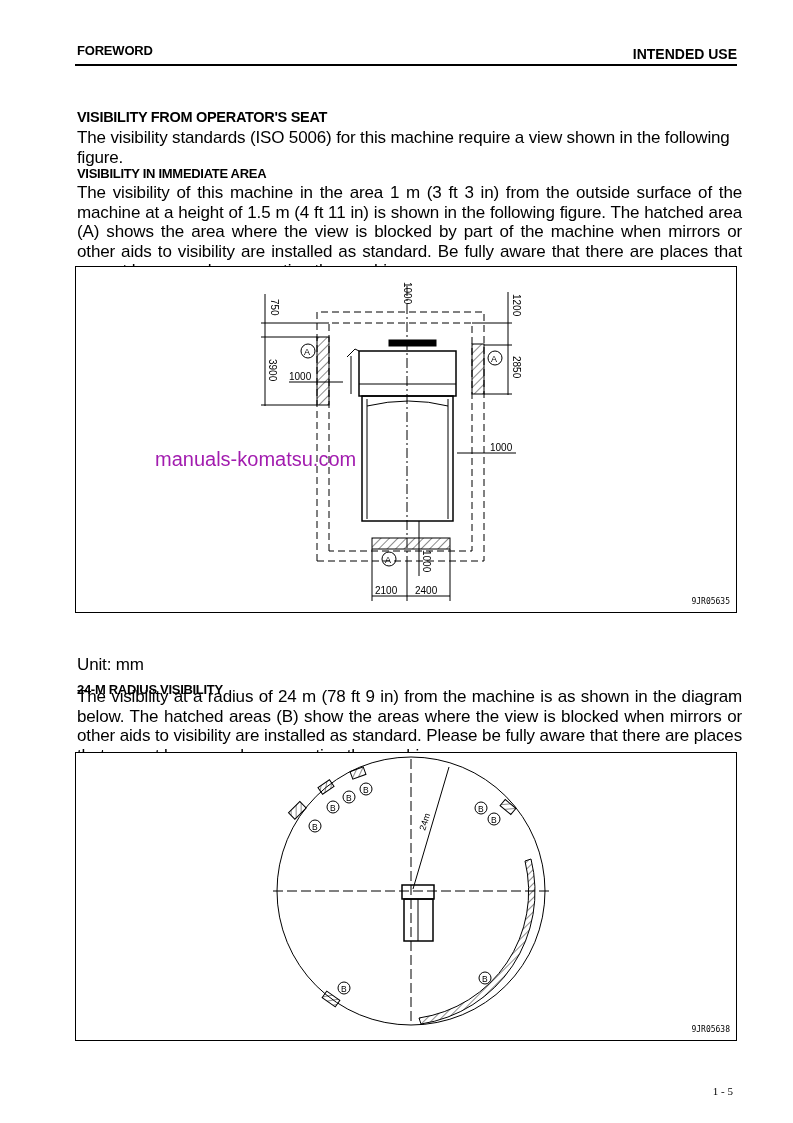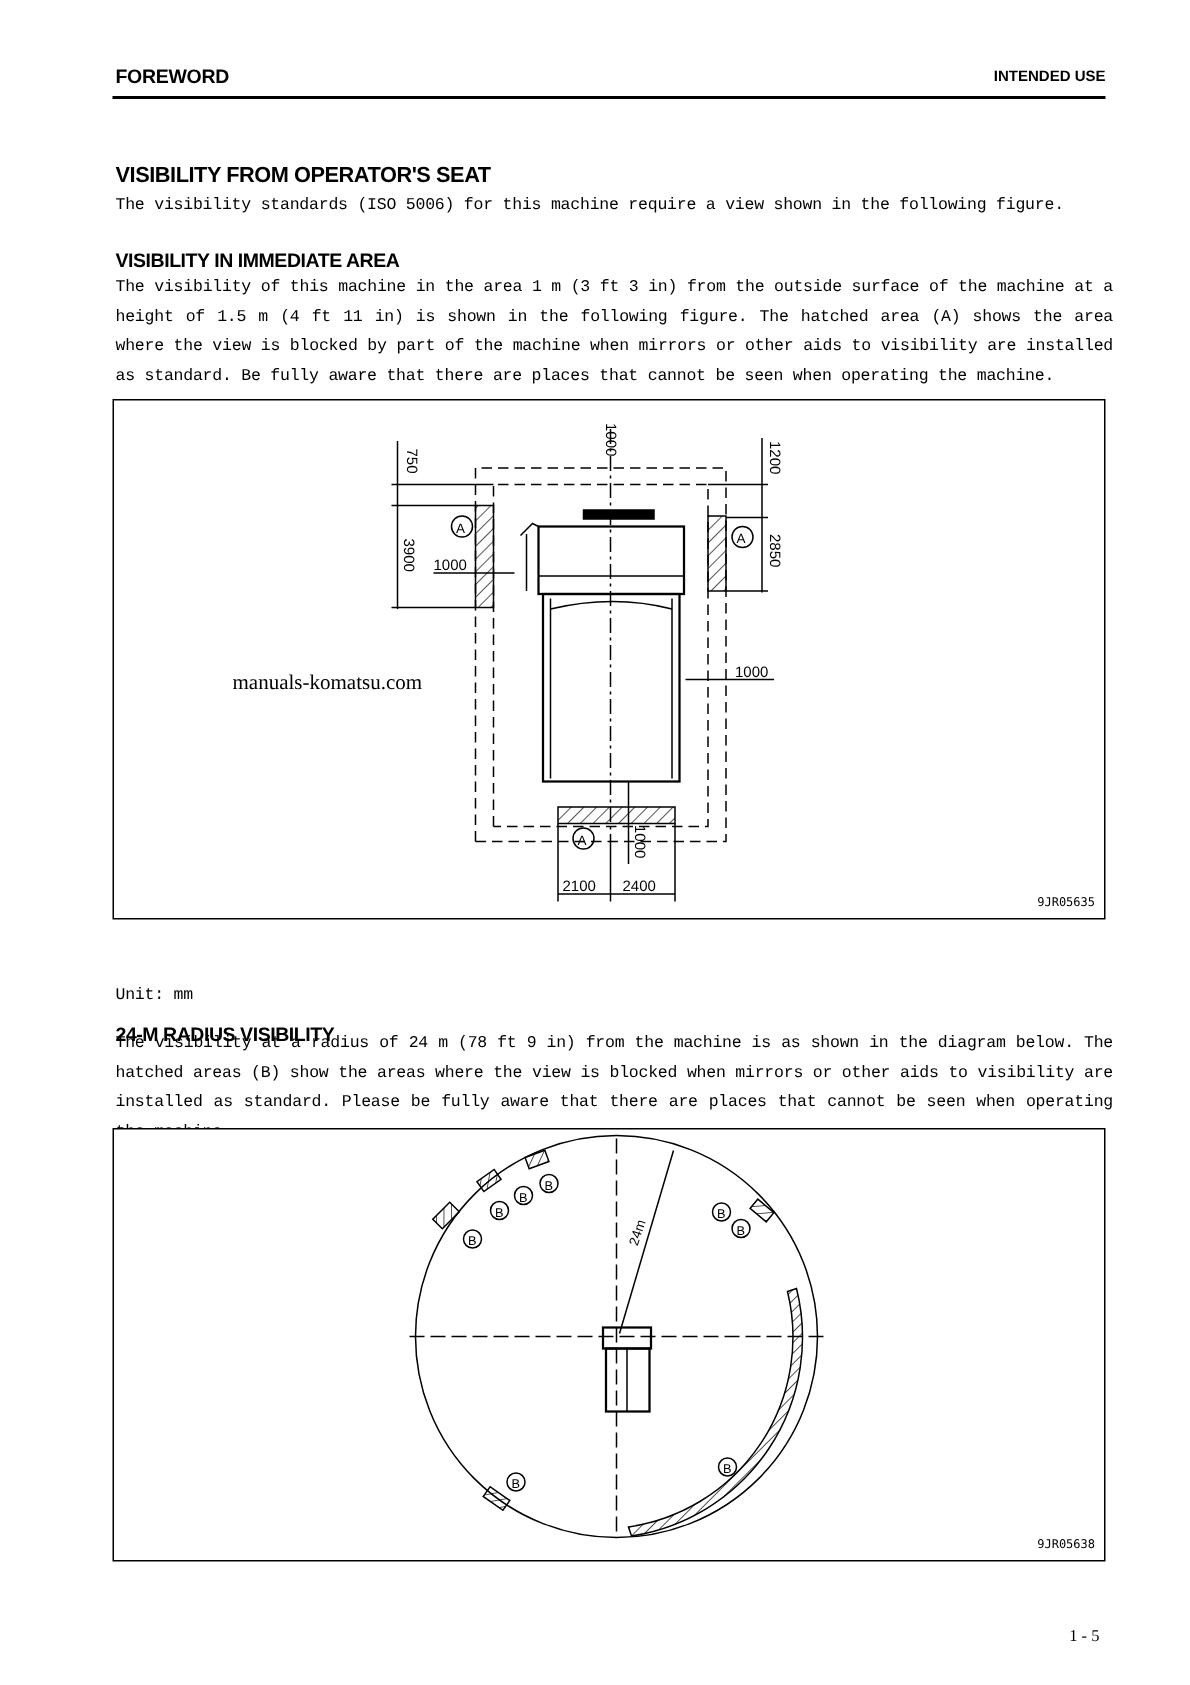--- a/index.html
+++ b/index.html
@@ -1,26 +1,26 @@
 <!DOCTYPE html>
 <html><head>
 <meta charset="utf-8">
 <style>
   html, body { margin:0; padding:0; background:#fff; }
   body { width:793px; height:1123px; position:relative; font-family:"Liberation Sans", sans-serif; color:#000; overflow:hidden; }
   .abs { position:absolute; }
   .hdr-left { left:77px; top:43px; font-size:13px; font-weight:bold; letter-spacing:-0.2px; }
-  .hdr-right { right:56px; top:46px; font-size:10px; font-weight:bold; }
+  .hdr-right { right:56px; top:46px; font-size:14px; font-weight:bold; }
   .hdr-rule { left:75px; top:64px; width:662px; height:2px; background:#000; }
   h2 { margin:0; font-size:14.5px; font-weight:bold; letter-spacing:-0.3px; }
   h3 { margin:0; font-size:13px; font-weight:bold; letter-spacing:-0.3px; }
-  p { margin:0; font-size:11px; line-height:19.5px; letter-spacing:-0.15px;font-family:Liberation Mono, monospace; }
+  p { margin:0; font-size:17px; line-height:19.5px; letter-spacing:-0.15px; }
   .fig { border:1px solid #000; background:#fff; }
   .figid { font-size:8px; font-family:"DejaVu Sans Mono", monospace; }
-  .watermark { font-size:14px; font-family:Liberation Serif, serif; color:#000000; }
+  .watermark { font-size:20px; font-family:Liberation Sans, sans-serif; color:#a21caf; }
   svg text { font-family:"Liberation Sans", sans-serif; }
 </style>
 </head>
 <body>
 
 <div class="abs hdr-left">FOREWORD</div>
 <div class="abs hdr-right">INTENDED USE</div>
 <div class="abs hdr-rule"></div>
 
 <h2 class="abs" style="left:77px; top:109px;text-align:right;">VISIBILITY FROM OPERATOR'S SEAT</h2>

